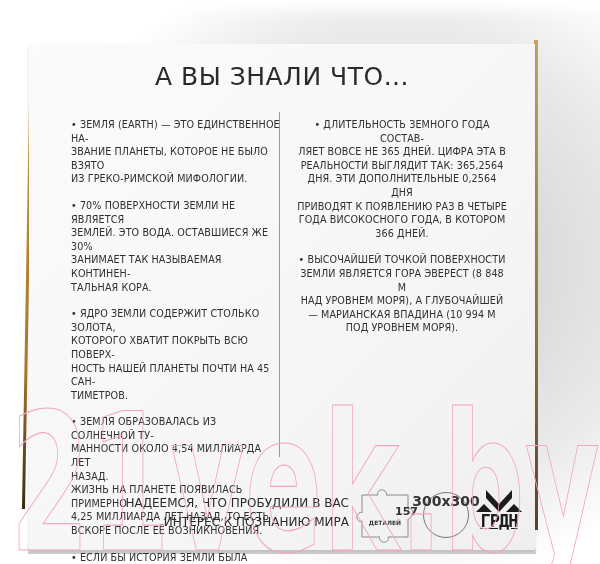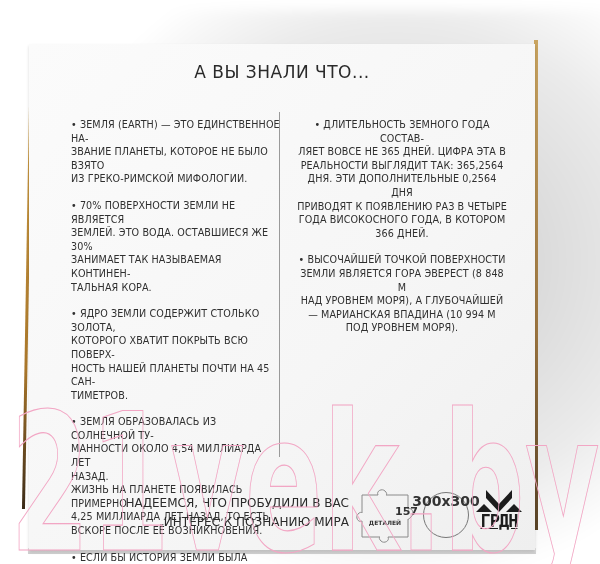--- a/index.html
+++ b/index.html
@@ -26,21 +26,21 @@
       position: absolute; left: 29px; top: 44px; width: 506px; height: 506px;
       background: linear-gradient(135deg, #fbfbfb 0%, #f6f6f6 60%, #efefef 100%);
       box-shadow: 0 2px 3px rgba(0,0,0,0.15);
     }
     .box-bottom {
       position: absolute; left: 28px; top: 548px; width: 508px; height: 6px;
       background: linear-gradient(#e6e6e6, #cfcfcf);
     }
     .title {
       position: absolute; left: 0; right: 0; top: 18px;
-      text-align: center; font-size: 17px; color: #2a2a2a; letter-spacing: 0.5px;
+      text-align: center; font-size: 25px; color: #2a2a2a; letter-spacing: 0.5px;
     }
     .col {
       position: absolute; top: 74px; font-size: 9.6px; line-height: 13.6px;
       color: #2f2f2f; text-transform: uppercase; letter-spacing: 0.1px;
     }
     .col-left { left: 30px; width: 222px; }
     .col-right { left: 256px; width: 222px; text-align: center; }
     .divider {
       position: absolute; left: 250px; top: 68px; width: 1px; height: 345px;
       background: #9a9a9a;

